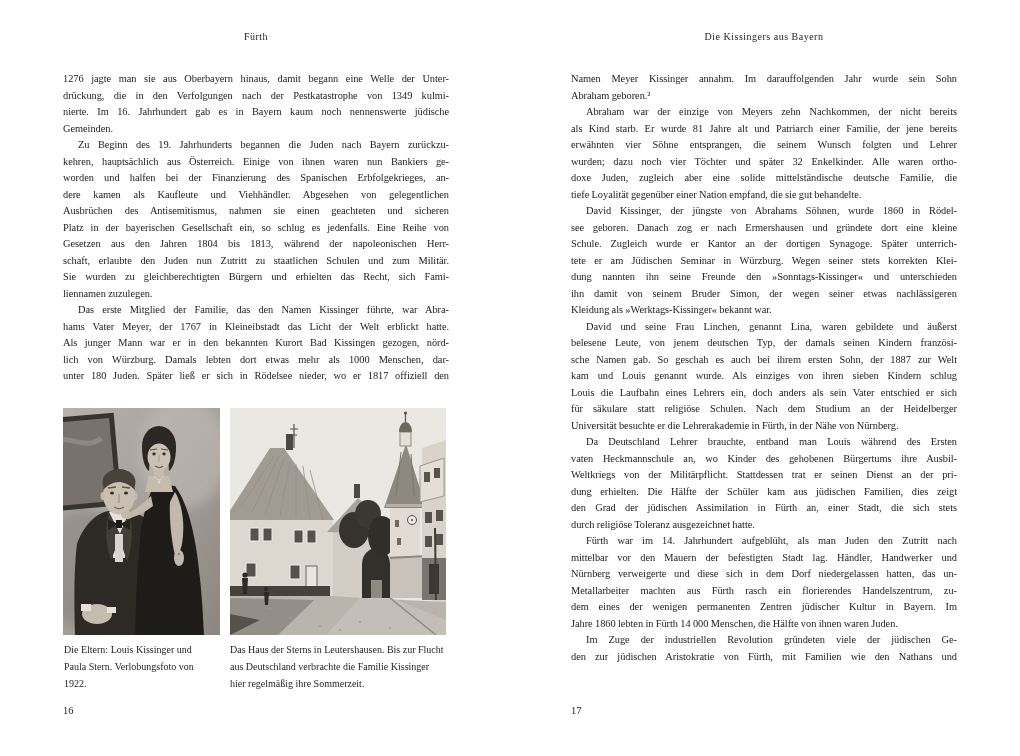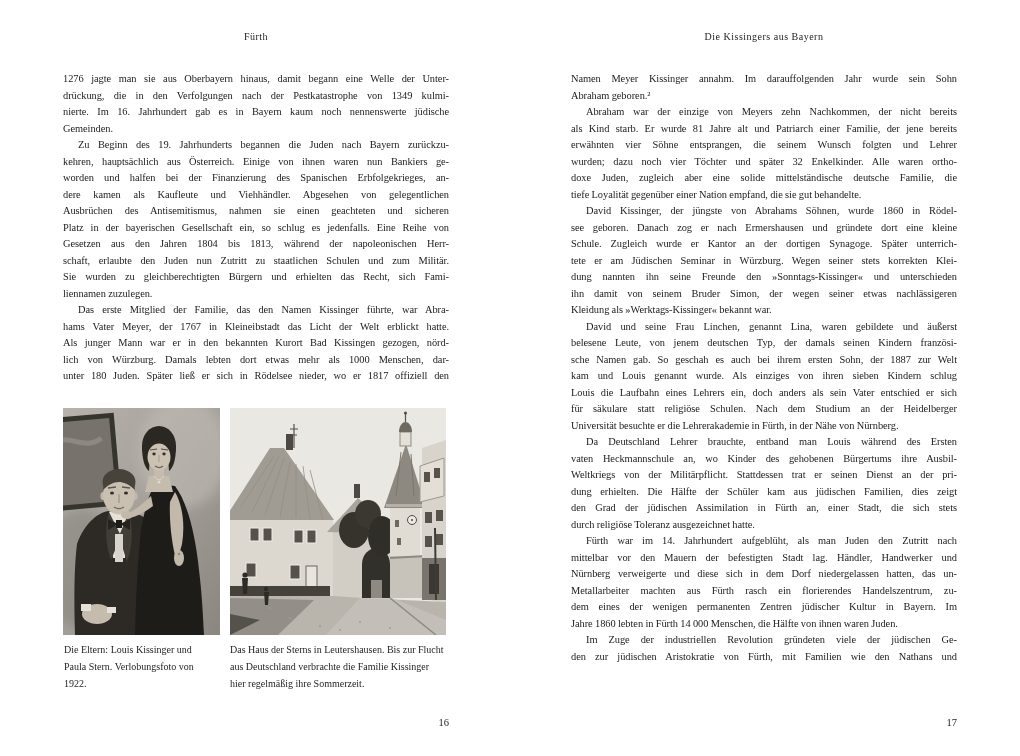--- a/index.html
+++ b/index.html
@@ -23,21 +23,21 @@
 
   .photo{position:absolute;top:408px;margin:0;padding:0;}
   #photo-portrait{left:63px;width:157px;height:227px;}
   #photo-street{left:230px;width:216px;height:227px;}
   .photo svg{display:block;width:100%;height:100%;}
 
   .caption{position:absolute;top:641px;font-size:10px;line-height:17px;color:#1e1e1e;}
   #cap-left{left:64px;width:150px;}
   #cap-right{left:230px;width:217px;}
 
-  .folio{position:absolute;top:705px;font-size:10.5px;text-align:right;color:#242424;margin-top:12px;}
+  .folio{position:absolute;top:705px;font-size:10.5px;text-align:left;color:#242424;}
   #folio-left{left:63px;width:386px;}
   #folio-right{left:571px;width:386px;}
 </style>
 </head>
 <body>
 
 <div class="spread">
 
   <div class="running-head" id="head-left">Fürth</div>
 

